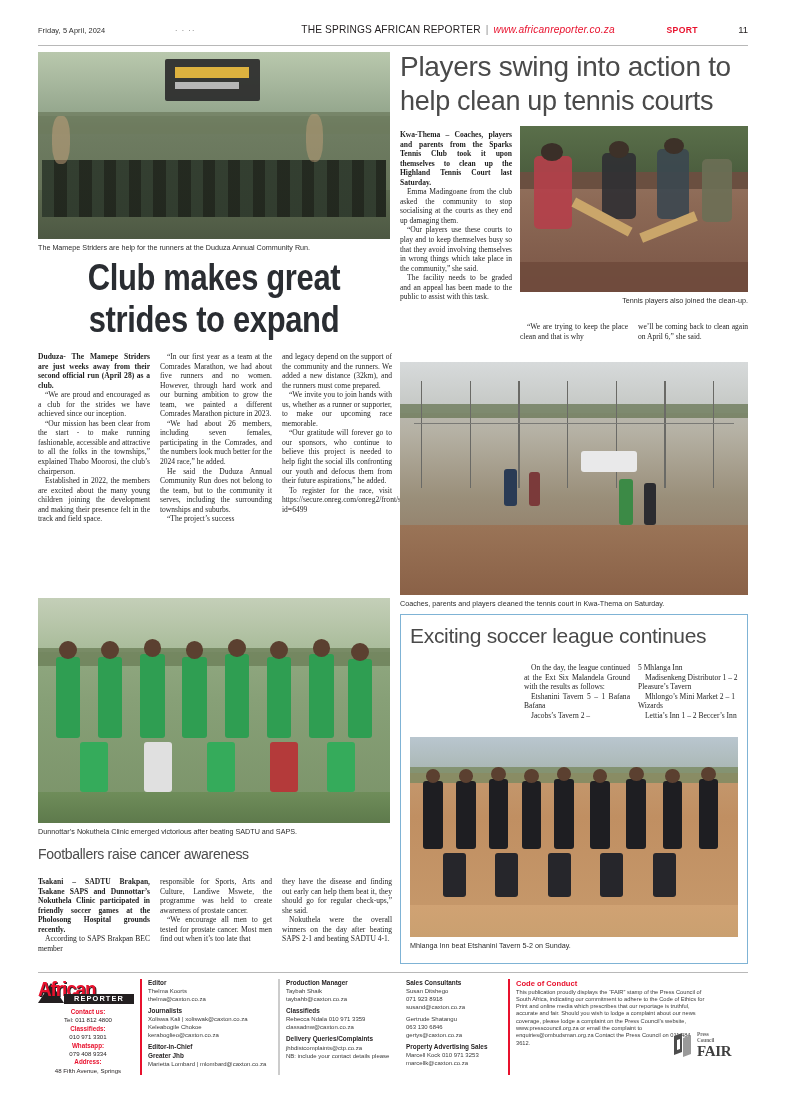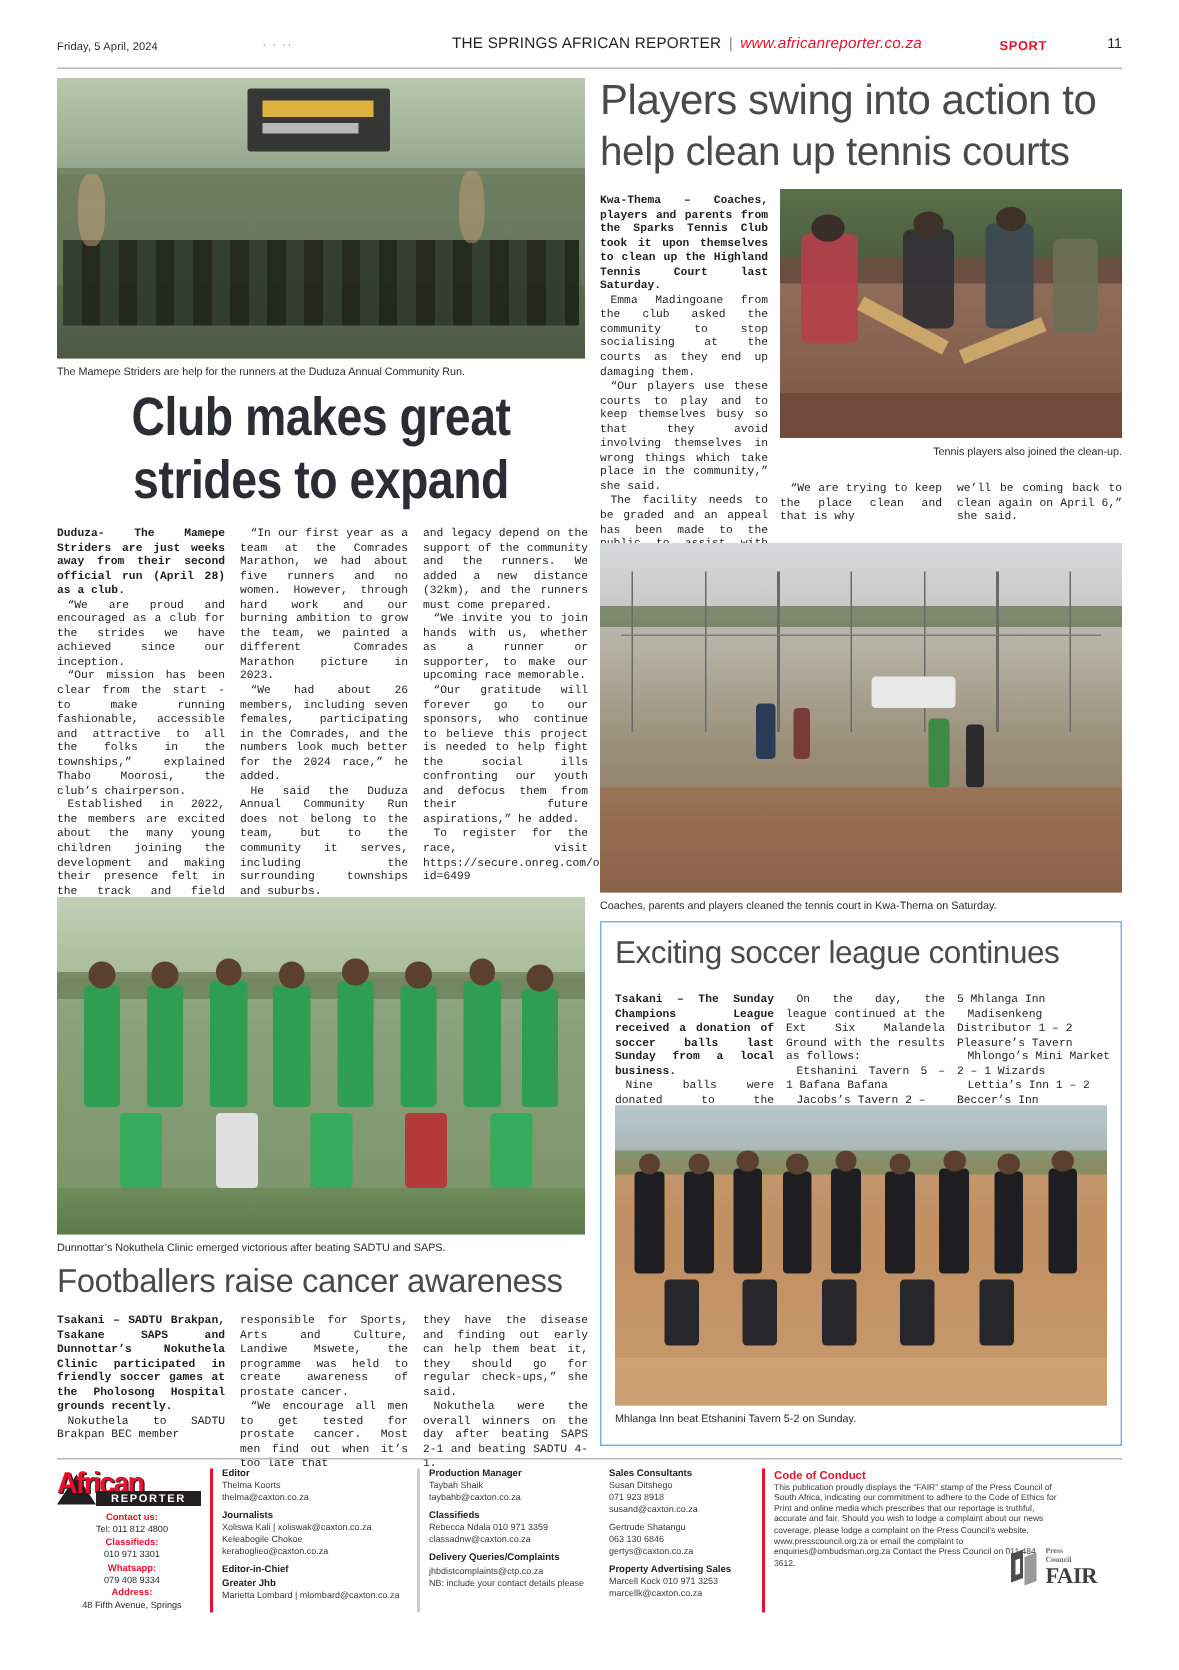--- a/index.html
+++ b/index.html
@@ -63,21 +63,21 @@
   }
   .h-light {
     font-family: "Liberation Sans", sans-serif;
     font-weight: 300; color: #4a4a4a;
     letter-spacing: -0.3px;
   }
 
   
   .col {
     position: absolute;
-    font-family: Liberation Mono, monospace;
+    font-family: Liberation Serif, serif;
     font-size: 7.55px; line-height: 9.55px; color: #1d1d1d;
     text-align: justify; hyphens: auto;
   }
   .col p { text-indent: 7px; margin: 0; }
   .col p.lead { text-indent: 0; font-weight: bold; }
   .col p.noind { text-indent: 0; }
 
   
   .boxstory {
     position: absolute; border: 1px solid #7fb3d5; background: #fff;
@@ -242,24 +242,20 @@
     <div style="position:absolute;left:37%;top:47%;width:3.2%;height:15%;background:#7b3a3a;border-radius:3px;"></div>
     <div style="position:absolute;left:63%;top:50%;width:4%;height:20%;background:#3c8a46;border-radius:3px;"></div>
     <div style="position:absolute;left:70%;top:52%;width:3.6%;height:18%;background:#2c2c30;border-radius:3px;"></div>
     <div style="position:absolute;left:0;bottom:0;right:0;height:30%;background:linear-gradient(#9a7457,#8a6147);"></div>
   </div>
   <div class="cap" style="left:400px; top:599px; width:348px;">Coaches, parents and players cleaned the tennis court in Kwa-Thema on Saturday.</div>
 
   <div class="boxstory" style="left:400px; top:614px; width:348px; height:350px;"></div>
   <div class="h-light" style="position:absolute;left:410px;top:623px;width:336px;font-size:21px;line-height:26px;">Exciting soccer league continues</div>
 
-  <div class="col" style="left:410px; top:663px; width:106px;">
-    <p class="lead">Tsakani – The Sunday Champions League received a donation of soccer balls last Sunday from a local business.</p>
-    <p>Nine balls were donated to the initiative.</p>
-  </div>
   <div class="col" style="left:524px; top:663px; width:106px;">
     <p>On the day, the league continued at the Ext Six Malandela Ground with the results as follows:</p>
     <p>Etshanini Tavern 5 – 1 Bafana Bafana</p>
     <p>Jacobs’s Tavern 2 –</p>
   </div>
   <div class="col" style="left:638px; top:663px; width:106px; text-align:left;">
     <p class="noind">5 Mhlanga Inn</p>
     <p>Madisenkeng Distributor 1 – 2 Pleasure’s Tavern</p>
     <p>Mhlongo’s Mini Market 2 – 1 Wizards</p>
     <p>Lettia’s Inn 1 – 2 Beccer’s Inn</p>
@@ -322,25 +318,25 @@
 
     <div style="position:absolute;left:12%;top:64%;width:8%;height:22%;background:#35ab5b;border-radius:3px;"></div>
     <div style="position:absolute;left:30%;top:64%;width:8%;height:22%;background:#e0e0e0;border-radius:3px;"></div>
     <div style="position:absolute;left:48%;top:64%;width:8%;height:22%;background:#35ab5b;border-radius:3px;"></div>
     <div style="position:absolute;left:66%;top:64%;width:8%;height:22%;background:#b43a3a;border-radius:3px;"></div>
     <div style="position:absolute;left:82%;top:64%;width:8%;height:22%;background:#35ab5b;border-radius:3px;"></div>
     <div style="position:absolute;left:0;bottom:0;right:0;height:14%;background:linear-gradient(#6f8d5a,#5e7a4c);"></div>
   </div>
   <div class="cap" style="left:38px; top:827px; width:352px;">Dunnottar’s Nokuthela Clinic emerged victorious after beating SADTU and SAPS.</div>
 
-  <div class="h-light" style="position:absolute;left:38px;top:841px;width:352px;font-size:22px;line-height:26px;">Footballers raise cancer awareness</div>
+  <div class="h-light" style="position:absolute;left:38px;top:841px;width:352px;font-size:14px;line-height:26px;">Footballers raise cancer awareness</div>
 
   <div class="col" style="left:38px; top:877px; width:112px;">
     <p class="lead">Tsakani – SADTU Brakpan, Tsakane SAPS and Dunnottar’s Nokuthela Clinic participated in friendly soccer games at the Pholosong Hospital grounds recently.</p>
-    <p>Nokuthela to SADTU Brakpan BEC member</p>
+    <p>According to SAPS Brakpan BEC member</p>
   </div>
   <div class="col" style="left:160px; top:877px; width:112px;">
     <p class="noind">responsible for Sports, Arts and Culture, Landiwe Mswete, the programme was held to create awareness of prostate cancer.</p>
     <p>“We encourage all men to get tested for prostate cancer. Most men find out when it’s too late that</p>
   </div>
   <div class="col" style="left:282px; top:877px; width:110px;">
     <p class="noind">they have the disease and finding out early can help them beat it, they should go for regular check-ups,” she said.</p>
     <p>Nokuthela were the overall winners on the day after beating SAPS 2-1 and beating SADTU 4-1.</p>
   </div>
 

